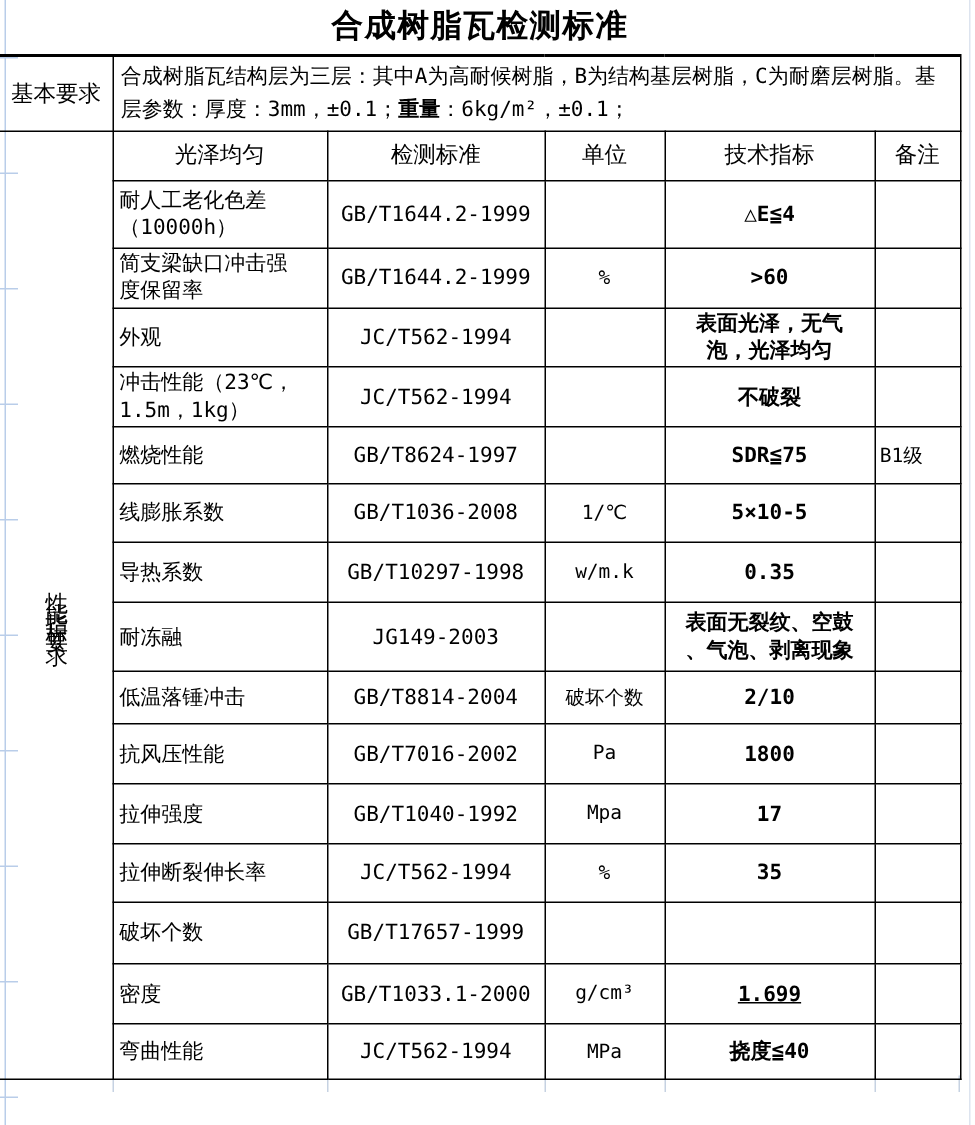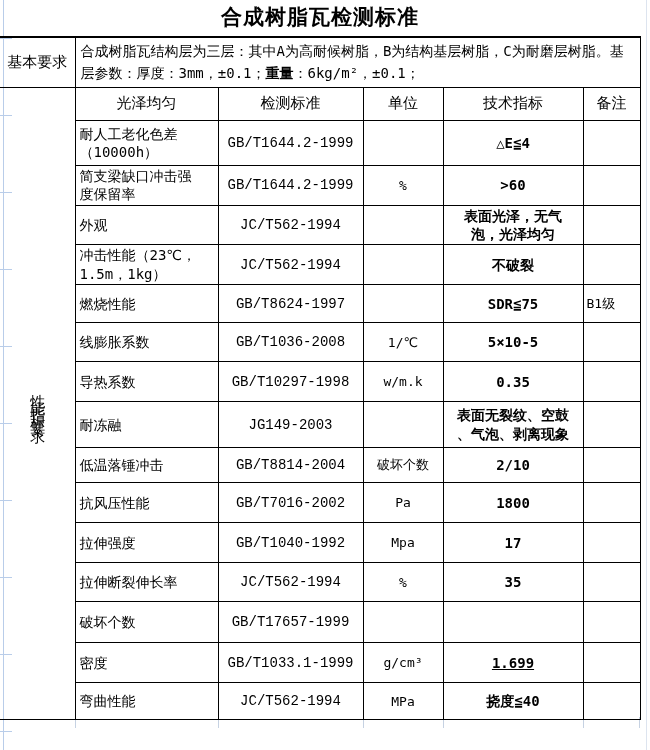--- a/index.html
+++ b/index.html
@@ -24,21 +24,21 @@
     background:transparent;
   }
   td, th { border:1px solid #000; padding:1px 3px; font-size:14px;
            vertical-align:middle; font-weight:normal; background:transparent; overflow:hidden; }
   th { font-size:15px; text-align:center; }
   .c-label  { text-align:center; font-size:15px;margin-left:48px; }
   .c-basic  { text-align:left; font-size:14px; line-height:1.6; padding:2px 5px; }
   .c-side   { writing-mode:vertical-rl; text-orientation:upright; text-align:center;
               letter-spacing:7px; font-size:15px; padding:0; }
   .col-item { text-align:left; padding-left:4px; white-space:pre-line; line-height:1.3; }
-  .col-std  { text-align:center; white-space:pre-line;font-family:Liberation Mono, monospace; }
+  .col-std  { text-align:center; white-space:pre-line; }
   .col-unit { text-align:center; font-size:13px; }
   .col-ind  { text-align:center; white-space:pre-line; line-height:1.3;font-weight:bold; }
   .col-rem  { font-size:13px; }
   .indent1  { }
   .u        { text-decoration:underline; }
 </style>
 </head>
 <body>
 
 <div class="page">
@@ -176,21 +176,21 @@
     </tr>
     <tr style="height:41px">
       <td class="col-item">破坏个数</td>
       <td class="col-std">GB/T17657-1999</td>
       <td class="col-unit"></td>
       <td class="col-ind"></td>
       <td class="col-rem"></td>
     </tr>
     <tr style="height:40px">
       <td class="col-item">密度</td>
-      <td class="col-std">GB/T1033.1-1999</td>
+      <td class="col-std">GB/T1033.1-2000</td>
       <td class="col-unit">g/cm³</td>
       <td class="col-ind u">1.699</td>
       <td class="col-rem"></td>
     </tr>
     <tr style="height:37px">
       <td class="col-item">弯曲性能</td>
       <td class="col-std">JC/T562-1994</td>
       <td class="col-unit">MPa</td>
       <td class="col-ind">挠度≦40</td>
       <td class="col-rem"></td>

